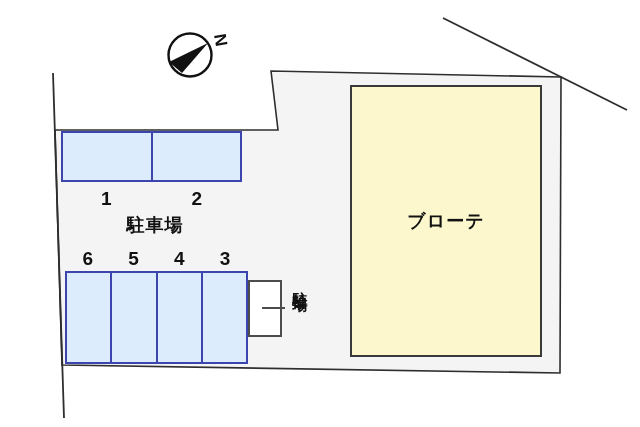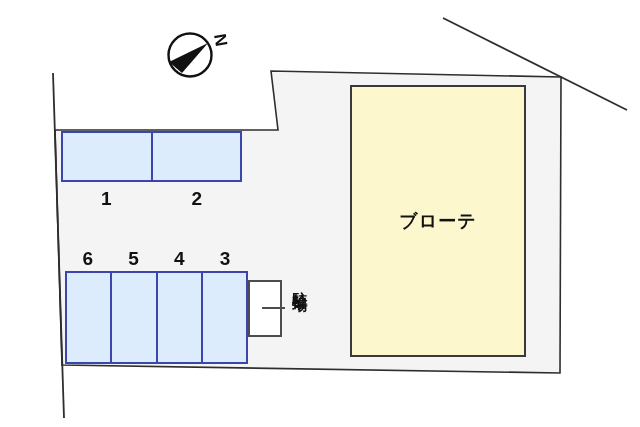--- a/index.html
+++ b/index.html
@@ -9,21 +9,21 @@
     background:#ffffff;
     font-family:"Liberation Sans","DejaVu Sans",sans-serif;
     color:var(--text-color,#111);
     overflow:hidden;
   }
   .layer{position:absolute;left:0;top:0;}
   .abs{position:absolute;box-sizing:border-box;}
 
   
   .building{
-    left:350px;top:85px;width:176px;height:272px;
+    left:350px;top:85px;width:192px;height:272px;
     background:var(--building-fill,#fcf7cd);
     border:2px solid var(--building-border,#3a3a3a);
     display:flex;align-items:center;justify-content:center;
   }
   .building-label{font-size:18px;font-weight:700;letter-spacing:1px;}
 
   
   .prow{
     background:var(--parking-fill,#dcecfd);
     border:2px solid var(--parking-border,#3c44ae);
@@ -86,20 +86,21 @@
 
   <div class="abs prow prow-top">
     <div class="pcell"></div>
     <div class="pcell"></div>
   </div>
   <div class="abs plabels plabels-top">
     <span>1</span>
     <span>2</span>
   </div>
 
+  <div class="abs area-title">駐車場</div>
 
   <div class="abs plabels plabels-bottom">
     <span>6</span>
     <span>5</span>
     <span>4</span>
     <span>3</span>
   </div>
   <div class="abs prow prow-bottom">
     <div class="pcell"></div>
     <div class="pcell"></div>

